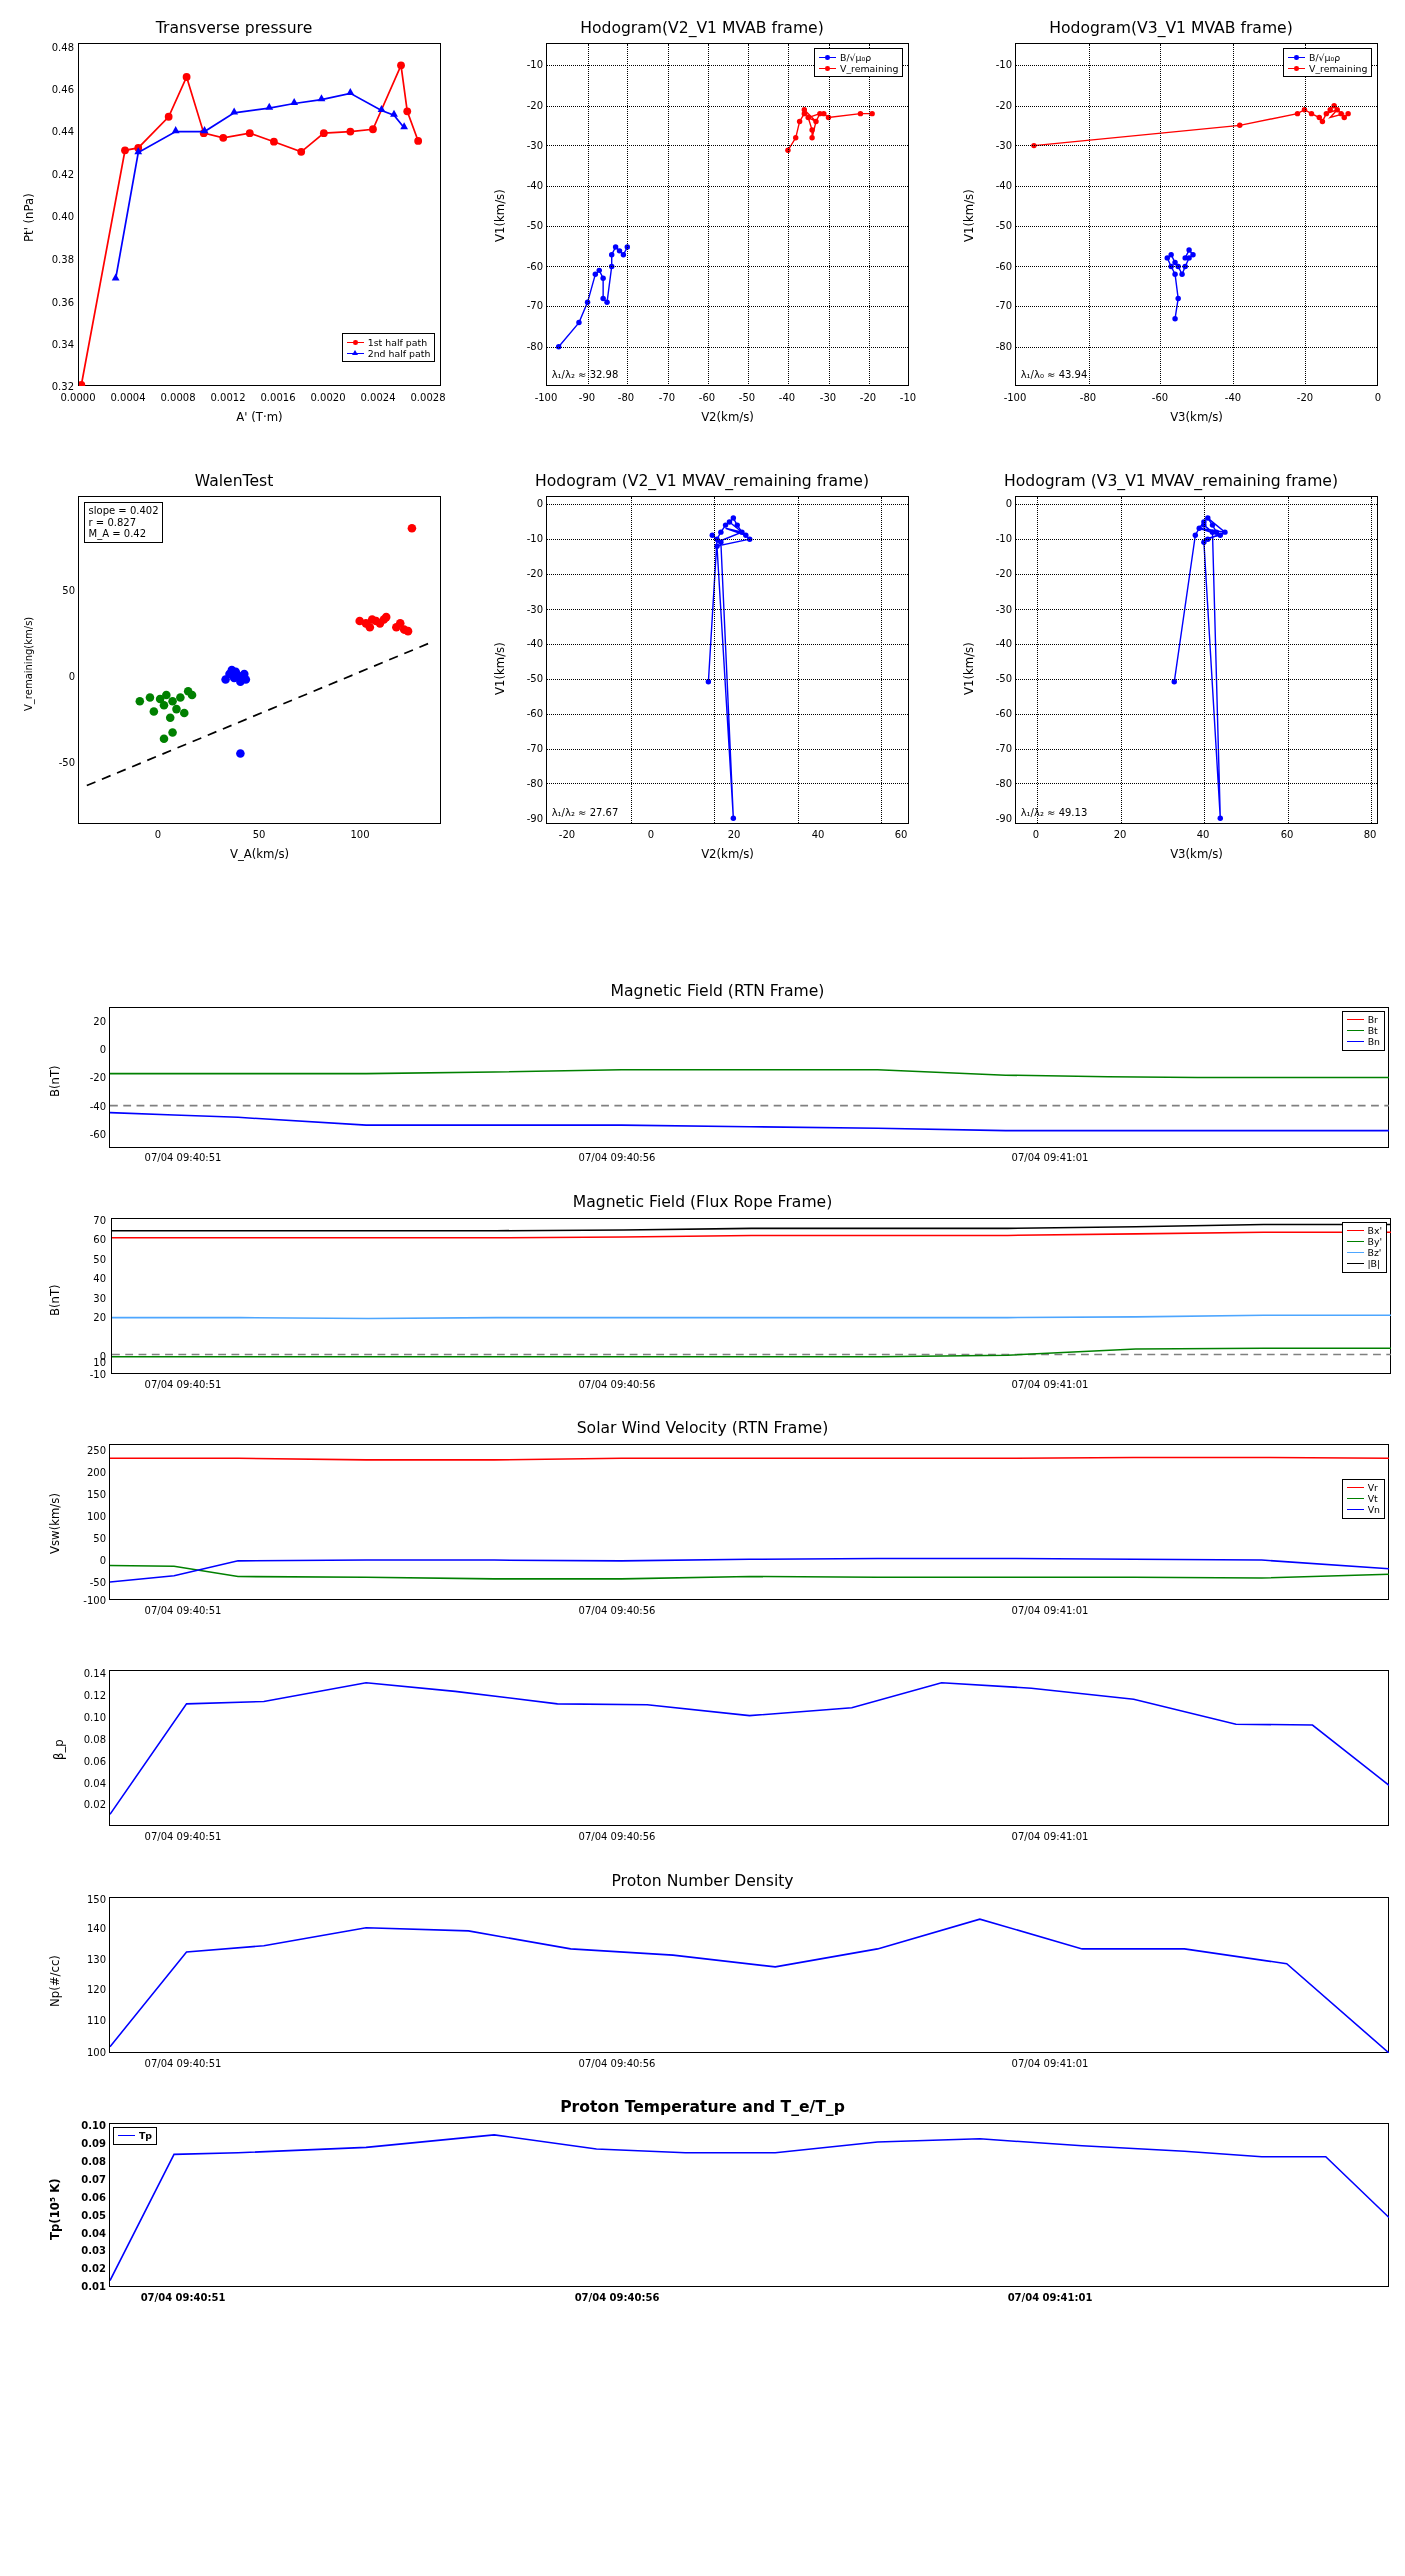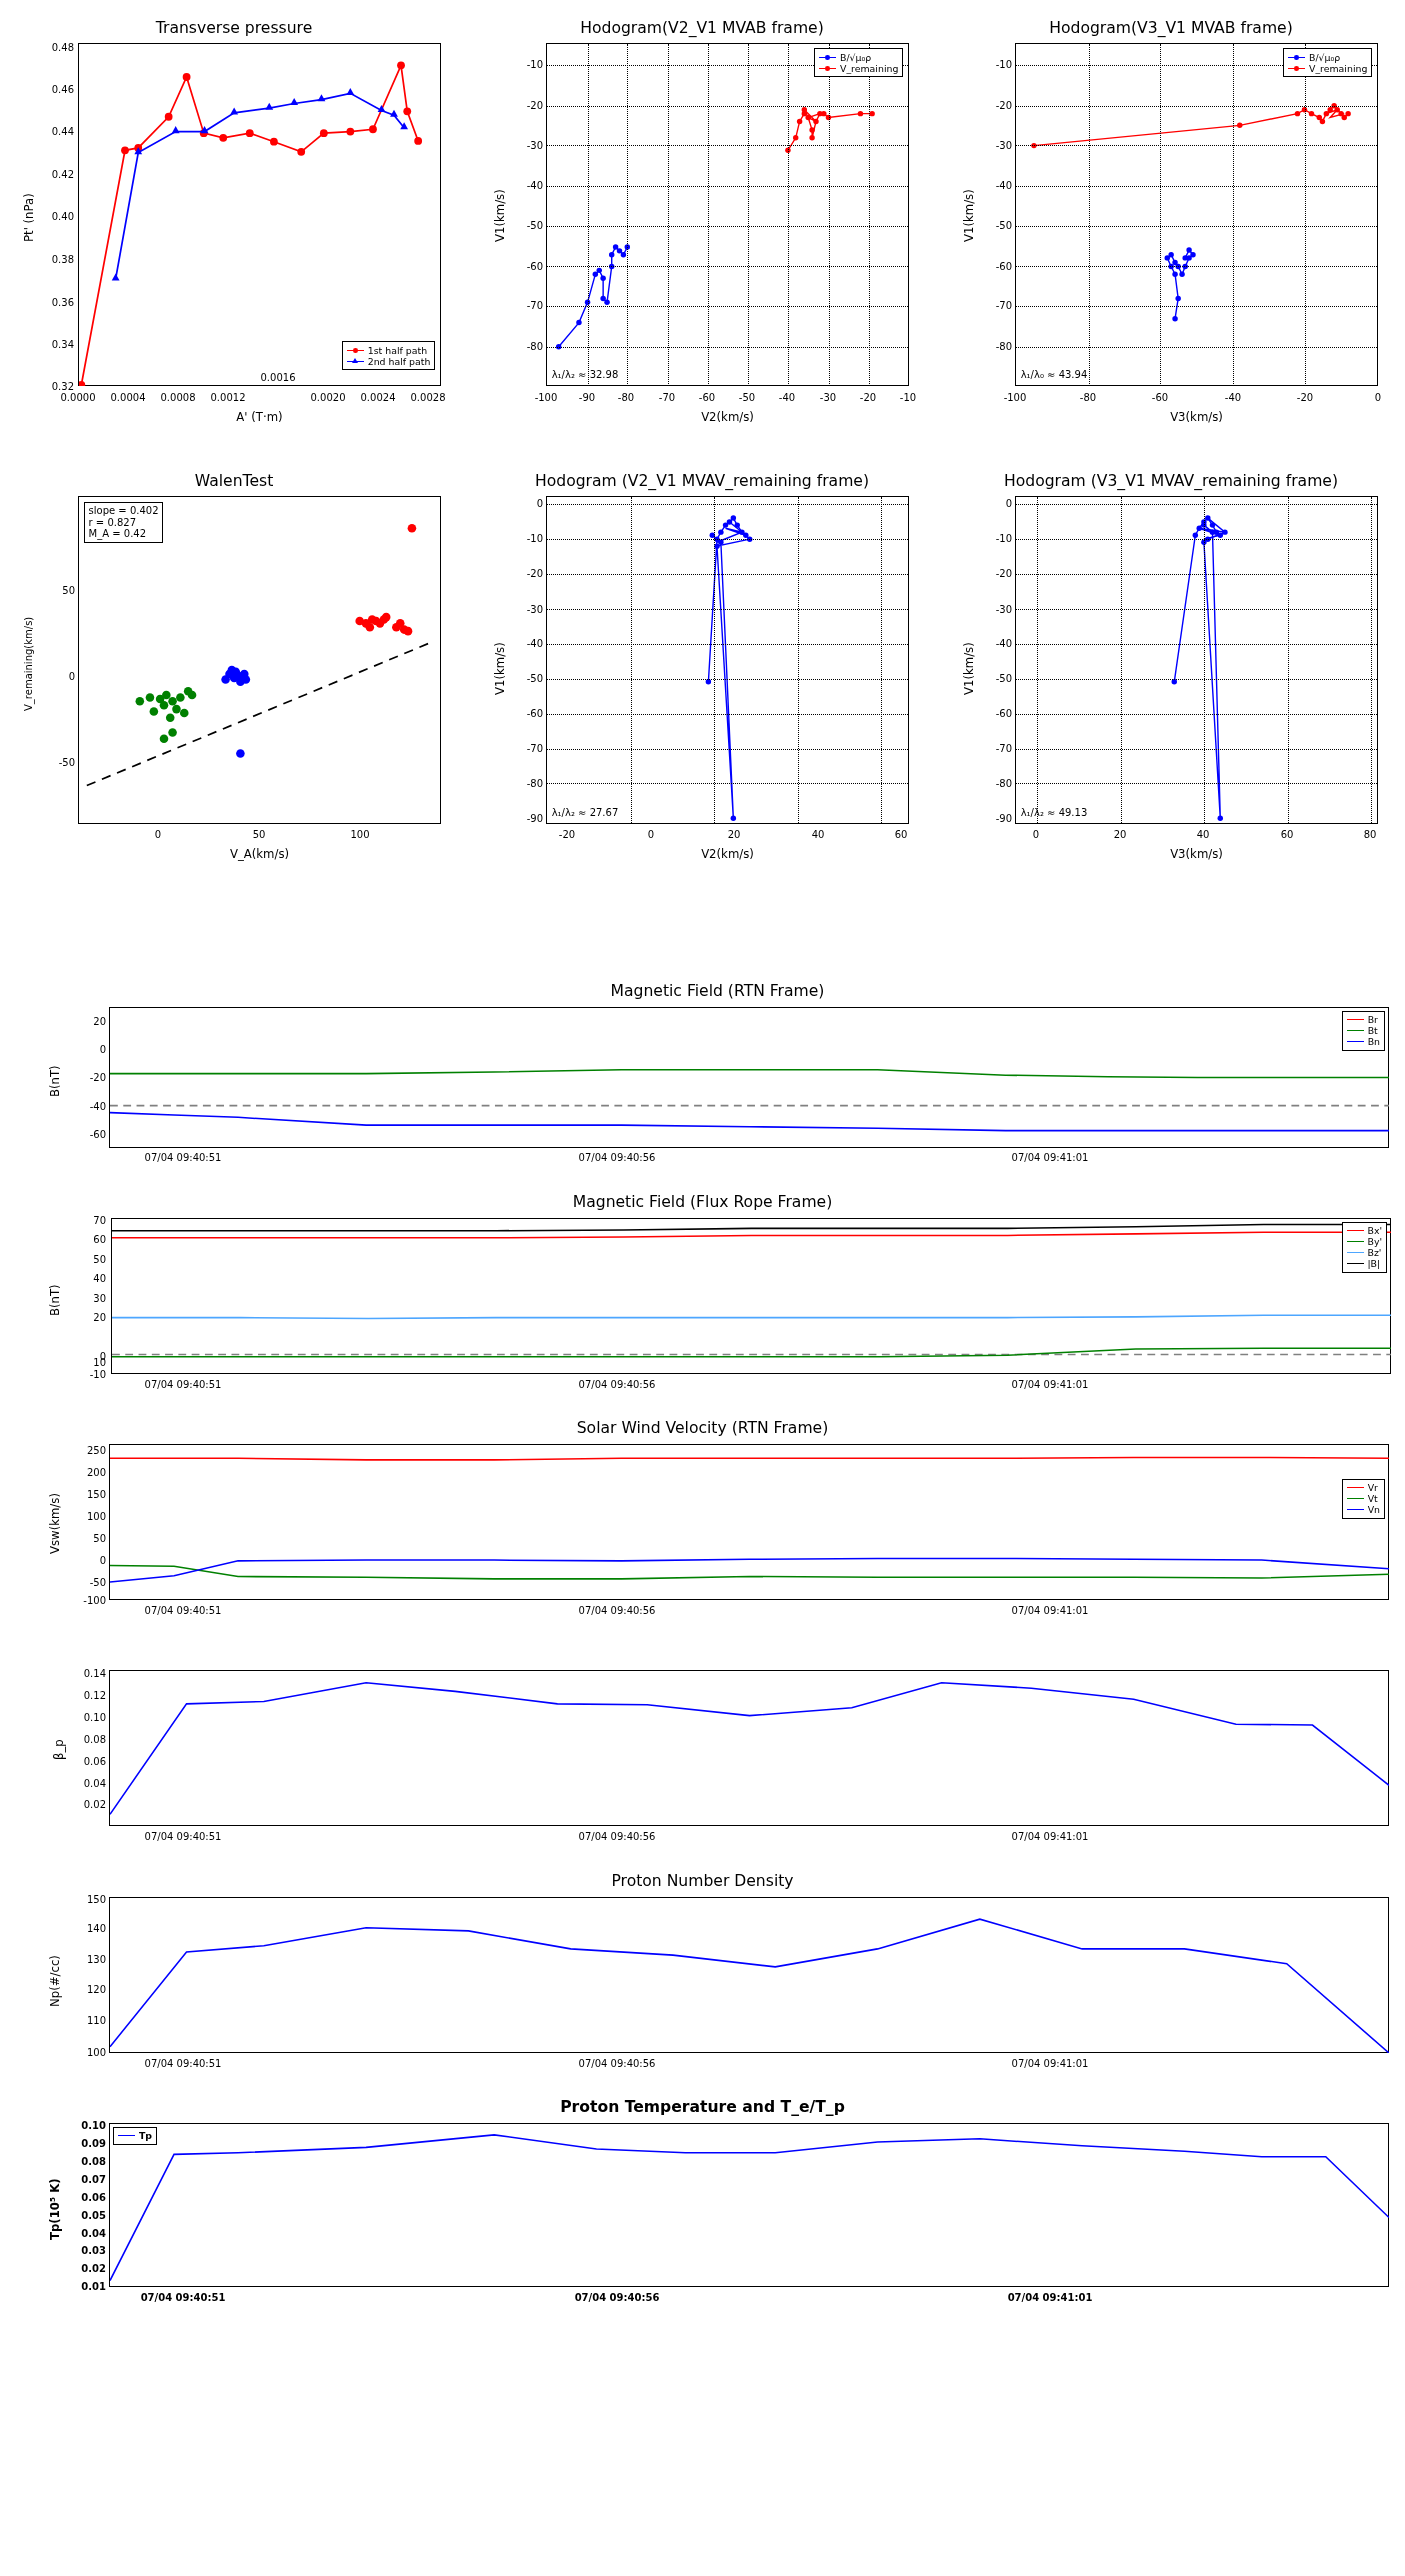--- a/index.html
+++ b/index.html
@@ -63,21 +63,21 @@
           <polygon points="199,81 204,90 194,90"></polygon>
             <polygon points="244,75 249,84 239,84"></polygon>
           <polygon points="276,69 281,78 271,78"></polygon>
             <polygon points="311,64 316,73 306,73"></polygon>
           <polygon points="348,56 353,65 343,65"></polygon>
             <polygon points="388,78 393,87 383,87"></polygon>
           <polygon points="404,84 409,93 399,93"></polygon>
             <polygon points="417,100 422,109 412,109"></polygon>
         </g>
       </svg>
-      <div class="legend" style="right:4.7px;bottom:15px;">
+      <div class="legend" style="right:4.7px;bottom:23px;">
         <div class="row">
           <span class="lgline" style="border-top-color:#ff0000;">
               <i class="lgmark" style="background:#ff0000;"></i>
             </span>
           <span>1st half path</span>
         </div>
         <div class="row">
           <span class="lgline" style="border-top-color:#0000ff;">
               <i class="lgtri" style="border-bottom:5.5px solid #0000ff;"></i>
             </span>
@@ -93,21 +93,21 @@
     <div class="tick ticky" style="left:43px;top:208px;width:31px;">0.40</div>
     <div class="tick ticky" style="left:43px;top:251px;width:31px;">0.38</div>
     <div class="tick ticky" style="left:43px;top:294px;width:31px;">0.36</div>
     <div class="tick ticky" style="left:43px;top:336px;width:31px;">0.34</div>
     <div class="tick ticky" style="left:43px;top:378px;width:31px;">0.32</div>
 
     <div class="tick tickx" style="left:78px;top:384px;">0.0000</div>
     <div class="tick tickx" style="left:128px;top:384px;">0.0004</div>
     <div class="tick tickx" style="left:178px;top:384px;">0.0008</div>
     <div class="tick tickx" style="left:228px;top:384px;">0.0012</div>
-    <div class="tick tickx" style="left:278px;top:364px;text-align:center;">0.0016</div>
+    <div class="tick tickx" style="left:278px;top:384px;text-align:center;">0.0016</div>
     <div class="tick tickx" style="left:328px;top:384px;">0.0020</div>
     <div class="tick tickx" style="left:378px;top:384px;">0.0024</div>
     <div class="tick tickx" style="left:428px;top:384px;">0.0028</div>
     <div class="xlab" style="left:78px;top:402px;width:363px;">A' (T·m)</div>
     <div class="ylab" style="left:22px;top:234px;transform:rotate(-90deg);">Pt' (nPa)</div>
   </div>
 
   <div class="panel" style="left:468px;top:7.8px;width:468px;height:429px;">
     <div class="ptitle" style="top:11px;left:0;width:468px;font-size:15.6px;">Hodogram(V2_V1 MVAB frame)</div>
     <div class="axes" style="left:78px;top:35px;width:363px;height:343px;">

